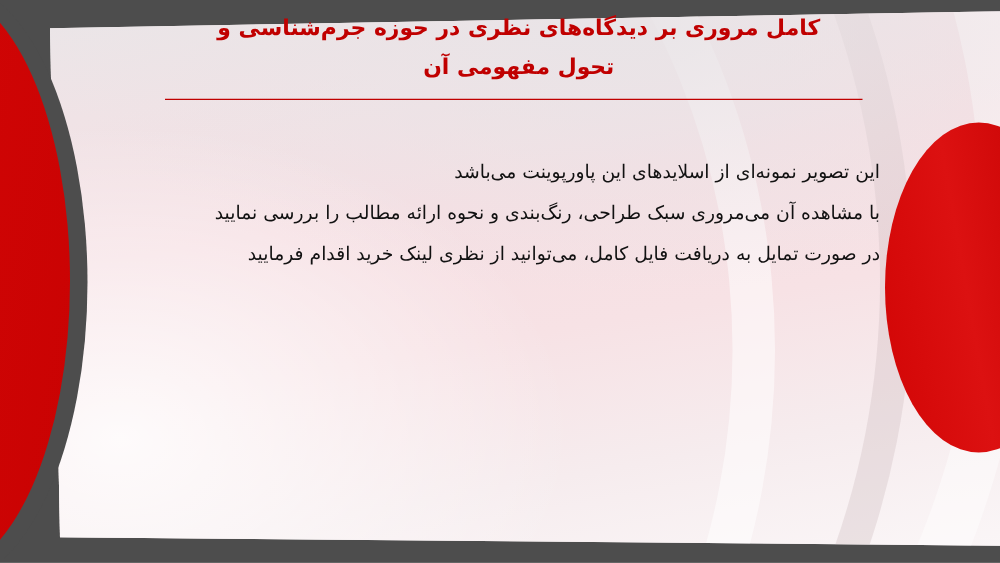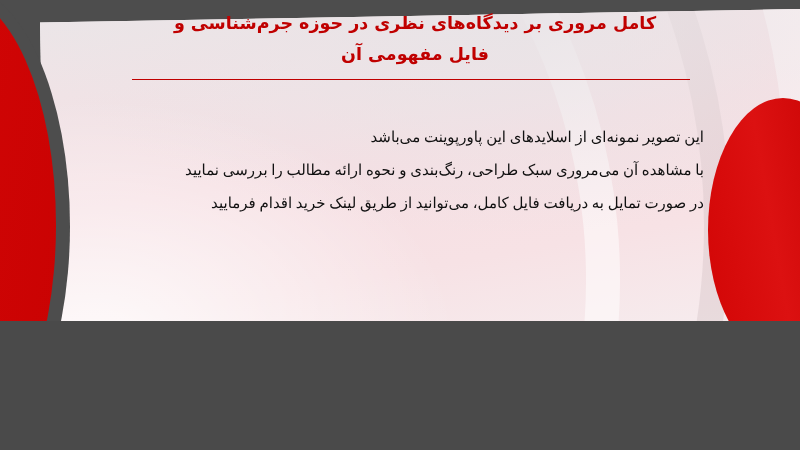--- a/index.html
+++ b/index.html
@@ -4,21 +4,21 @@
 <style>
   html, body {
     margin: 0;
     padding: 0;
     background: #4a4a4a;
   }
 
   #slide {
     position: relative;
     width: 800px;
-    height: 321px;
+    height: 450px;
     overflow: hidden;
     background: #4d4d4d;
     font-family: "DejaVu Sans", "Liberation Sans", sans-serif;
   }
 
   
   .frame-dark {
     position: absolute;
     inset: 0;
     background: #4d4d4d;
@@ -152,21 +152,20 @@
     z-index: 6;
     direction: rtl;
     text-align: right;
   }
   .body-line {
     color: #111111;
     font-size: 15px;
     line-height: 33px;
     white-space: nowrap;
     direction: rtl;
-    font-family: Liberation Serif, serif;
   }
 </style>
 </head>
 <body>
 
 <div id="slide">
 
   <div class="frame-dark"></div>
 
   <div class="panel">
@@ -187,23 +186,23 @@
     <div class="panel-wash"></div>
 
     <div class="right-ellipse"></div>
   </div>
 
   <div class="left-ellipse-outline"></div>
   <div class="left-ellipse"></div>
 
   <div class="title-block">
     <div class="title-line">کامل مروری بر دیدگاه‌های نظری در حوزه جرم‌شناسی و</div>
-    <div class="title-line">فایل مفهومی آن</div>
+    <div class="title-line">تحول مفهومی آن</div>
   </div>
   <div class="title-rule"></div>
 
   <div class="body-block">
     <div class="body-line">این تصویر نمونه‌ای از اسلایدهای این پاورپوینت می‌باشد</div>
     <div class="body-line">با مشاهده آن می‌مروری سبک طراحی، رنگ‌بندی و نحوه ارائه مطالب را بررسی نمایید</div>
-    <div class="body-line">در صورت تمایل به دریافت فایل کامل، می‌توانید از طریق لینک خرید اقدام فرمایید</div>
+    <div class="body-line">در صورت تمایل به دریافت فایل کامل، می‌توانید از نظری لینک خرید اقدام فرمایید</div>
   </div>
 
 </div>
 
 </body></html>

